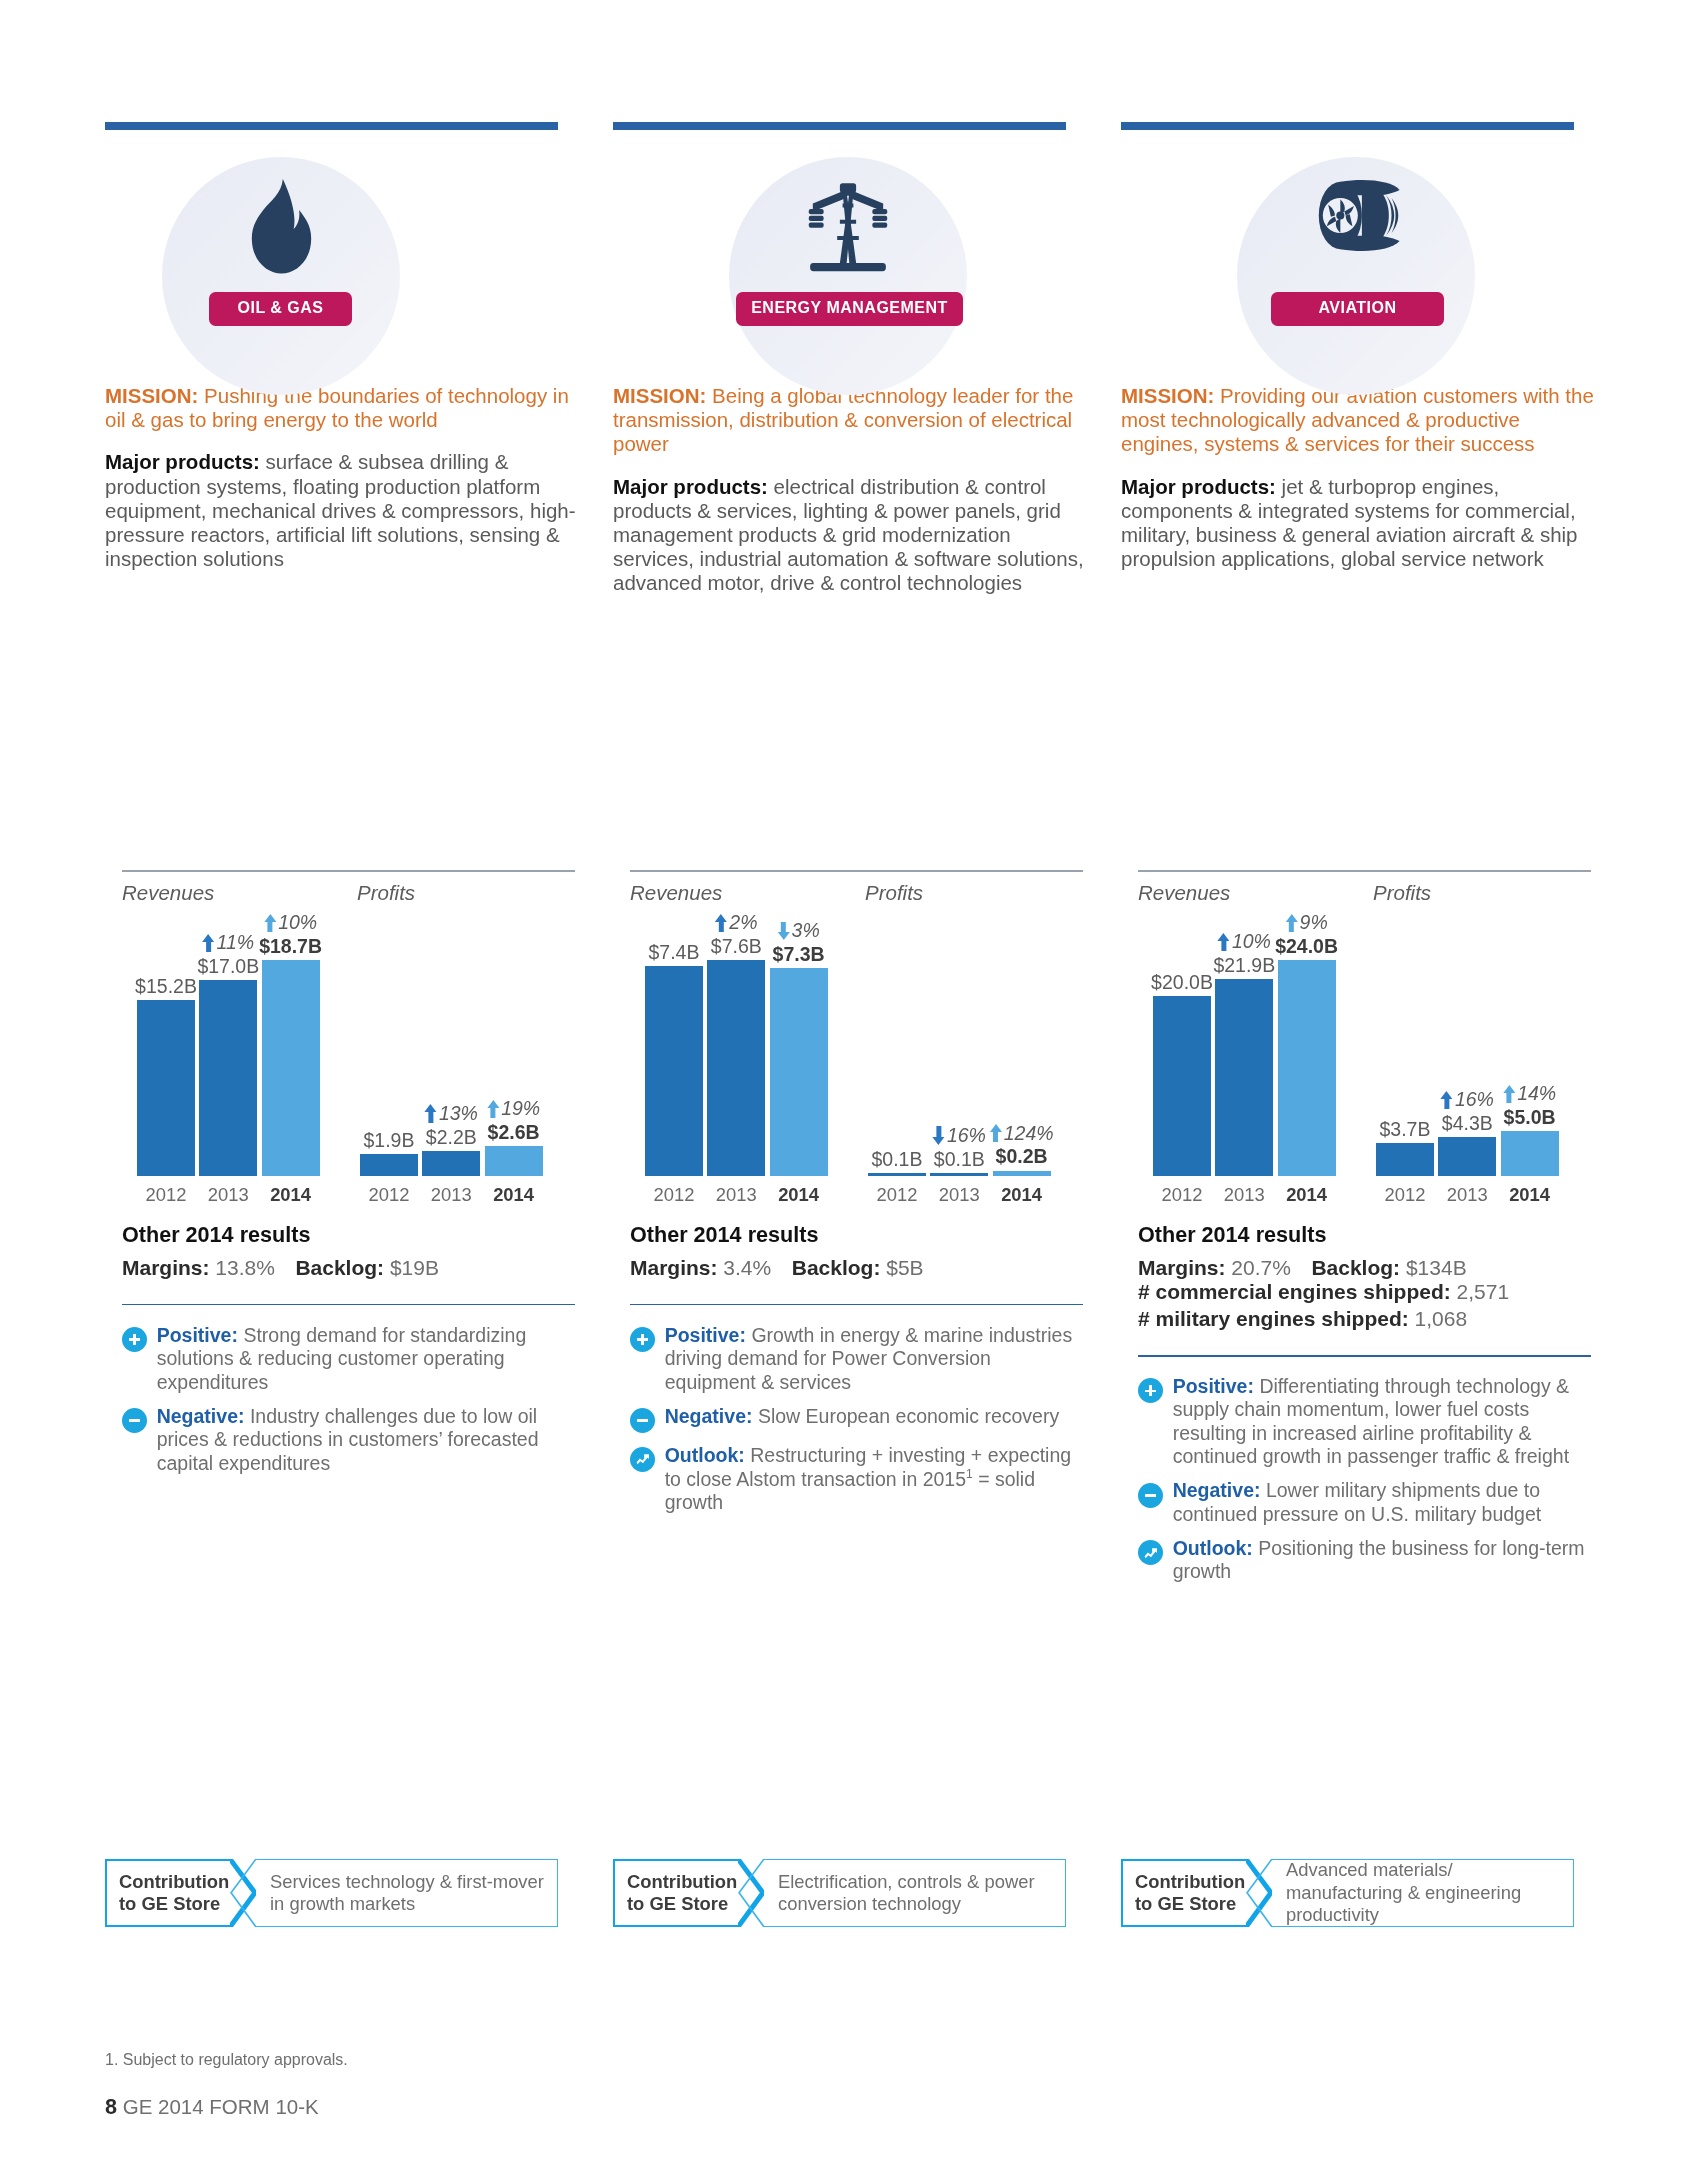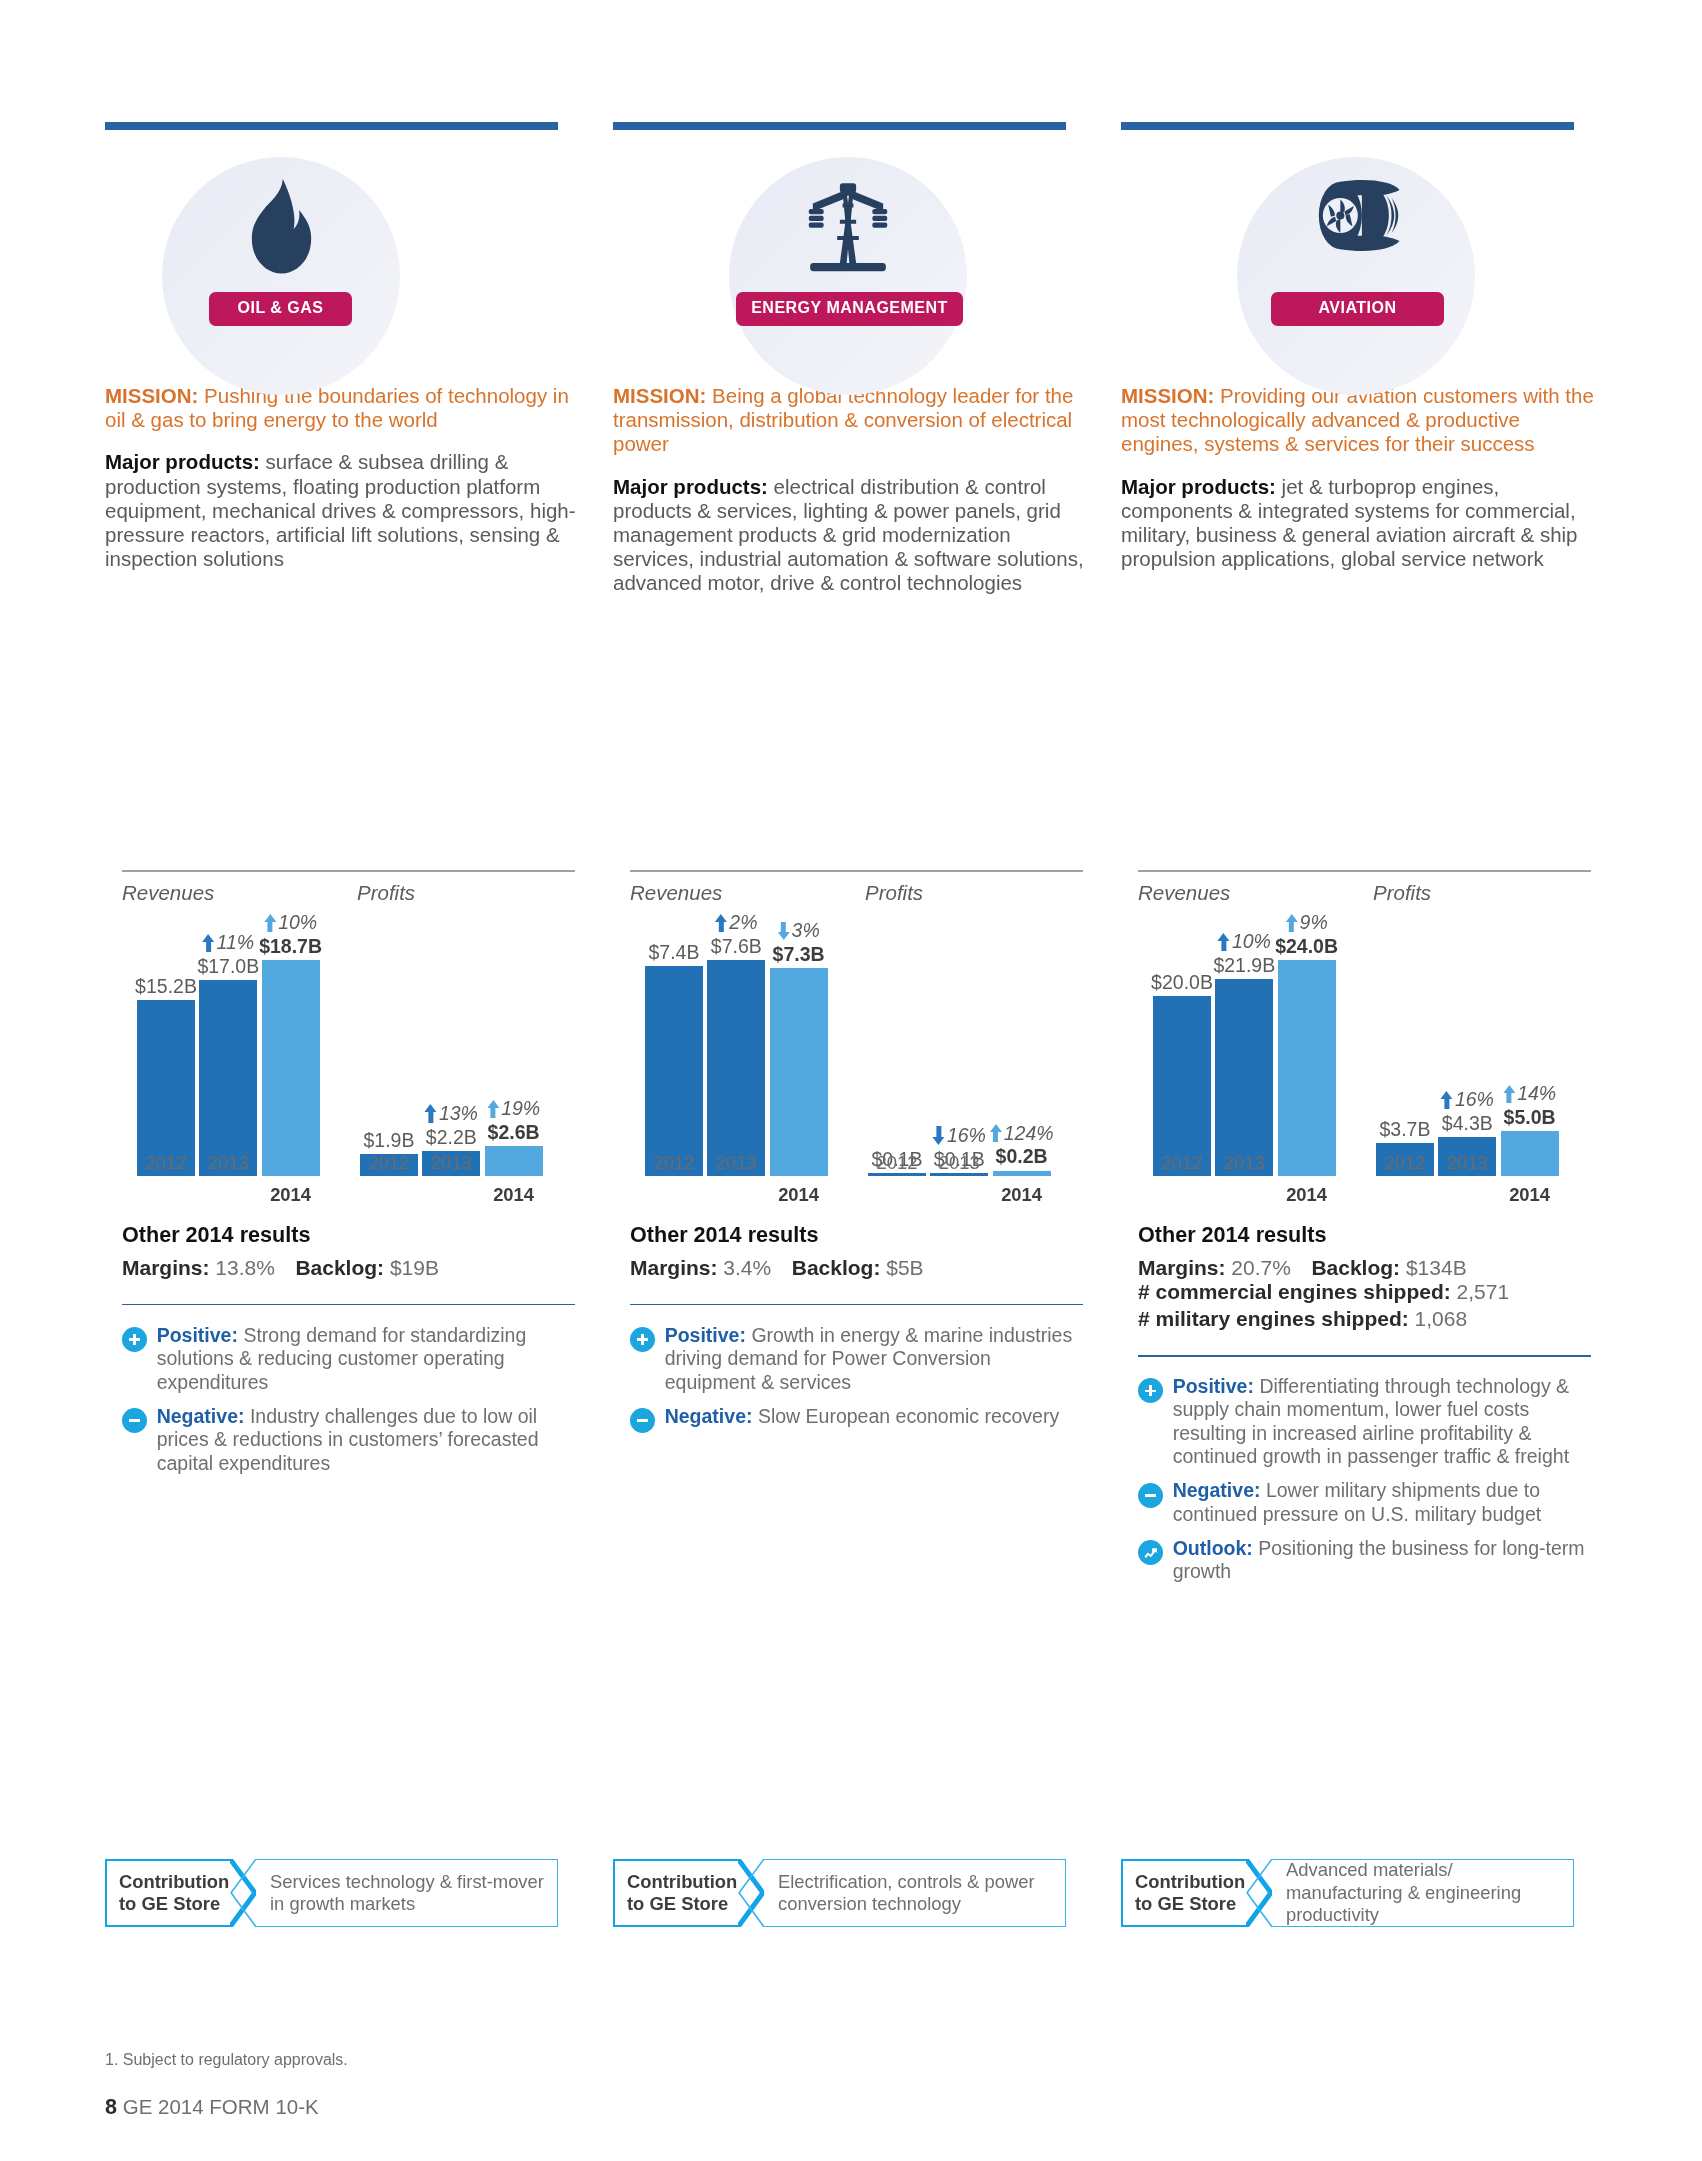--- a/index.html
+++ b/index.html
@@ -49,21 +49,21 @@
   .arw{display:inline-block;width:12px;height:18.4px;position:relative;}
   .arw i{position:absolute;left:3.8px;top:6.5px;width:4.9px;height:12px;background:currentColor;}
   .arw::before{content:"";position:absolute;left:0;top:0;border-left:6px solid transparent;
     border-right:6px solid transparent;border-bottom:8.6px solid currentColor;}
   .arw.down i{top:0;}
   .arw.down::before{top:auto;bottom:0;border-bottom:none;border-top:8.6px solid currentColor;}
   .xaxis{position:absolute;bottom:16px;display:flex;gap:4.3px;font-size:18.4px;color:#6b6b6b;}
   .xaxis.x-rev{left:15px;}
   .xaxis.x-pro{left:238px;}
   .xaxis span{text-align:center;}
-  .xaxis span.cur{font-weight:bold;color:#3d3d3d;margin-top:32px;}
+  .xaxis span.cur{font-weight:bold;color:#3d3d3d;}
 
   .other h4{font-size:21.6px;color:#111;margin:0 0 7.6px;font-weight:bold;}
   .other .line{font-size:21px;color:#6f6f6f;margin:0 0 3.2px;}
   .other .line b{color:#2b2b2b;font-weight:bold;}
   .other .line .sp{display:inline-block;width:20.5px;}
 
   .hr-blue{height:1.6px;background:#2a63a5;width:453px;margin:24px 0 18.4px;}
 
   .bullets .row{display:flex;gap:9.7px;margin-bottom:10.8px;}
   .ic{flex:0 0 auto;width:25px;height:25px;border-radius:50%;background:#1ba6e0;position:relative;margin-top:3.2px;}
@@ -293,20 +293,29 @@
           <div class="other"><h4>Other 2014 results</h4><span class="line"><b>Margins:</b> <span>3.4%</span><span class="sp"></span><b>Backlog:</b> <span>$5B</span></span></div>
           <div class="hr-blue"></div>
           <div class="bullets">
             <div class="row">
               <span class="ic plus"></span>
               <span class="btxt"><b>Positive:</b> Growth in energy &amp; marine industries driving demand for Power Conversion equipment &amp; services</span>
             </div>
             <div class="row">
               <span class="ic minus"></span>
               <span class="btxt"><b>Negative:</b> Slow European economic recovery</span>
+            </div>
+            <div class="row">
+              <span class="ic trend">
+                <svg width="15" height="14" viewBox="0 0 28 26">
+                  <path fill="#fff" d="M3 19l6-7 5 4 8-10 3 2-10 13-5-4-5 6z"></path>
+                  <path fill="#fff" d="M17 4h9v9l-3-3-3 3-3-3z"></path>
+                </svg>
+              </span>
+              <span class="btxt"><b>Outlook:</b> Restructuring + investing + expecting to close Alstom transaction in 2015<sup>1</sup> = solid growth</span>
             </div>
           </div>
         </div>
         <div class="store" style="top: 1737px; height: 68px;">
           <div class="left">Contribution<br>to GE Store</div>
           <div class="notch"><svg width="26" height="68" viewBox="0 0 48 125" preserveAspectRatio="none">
               <path d="M0 0 L46 62 L0 125" fill="none" stroke="#11a4e8" stroke-width="9"></path>
               <path d="M48 0 L2 62 L48 125" fill="none" stroke="#3ab4ee" stroke-width="3"></path>
             </svg></div>
           <div class="right">Electrification, controls &amp; power conversion technology</div>

